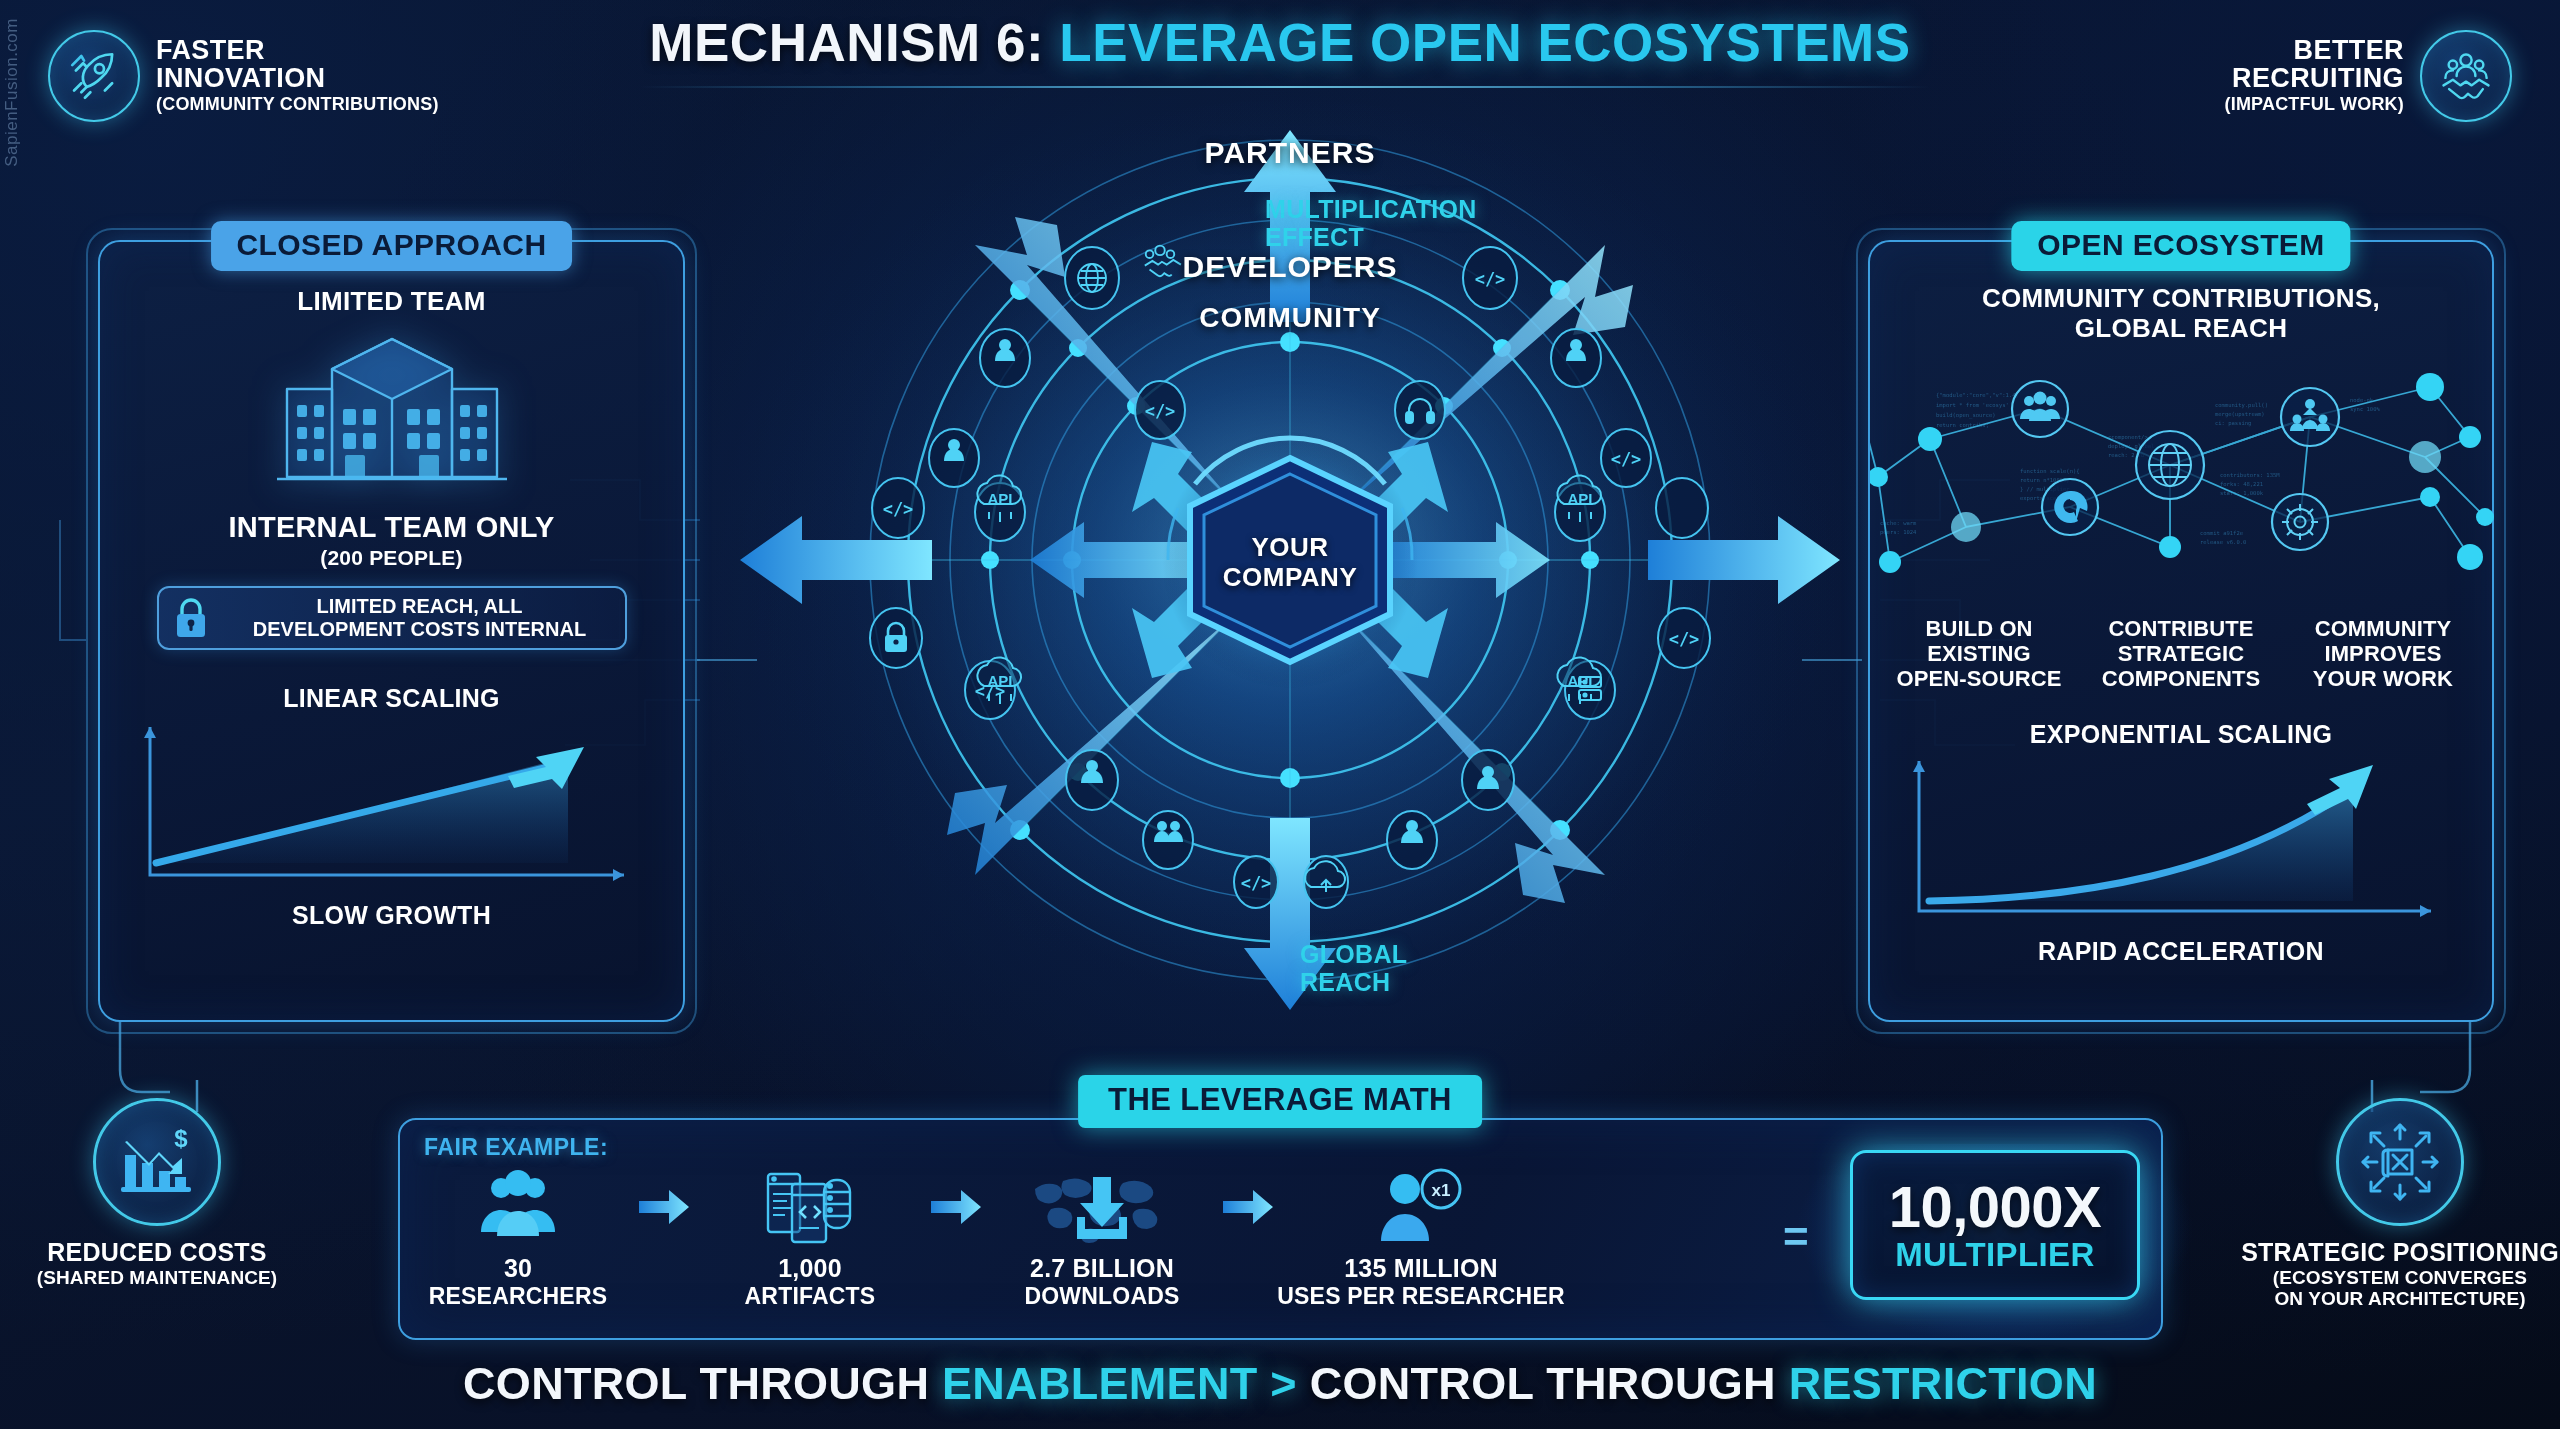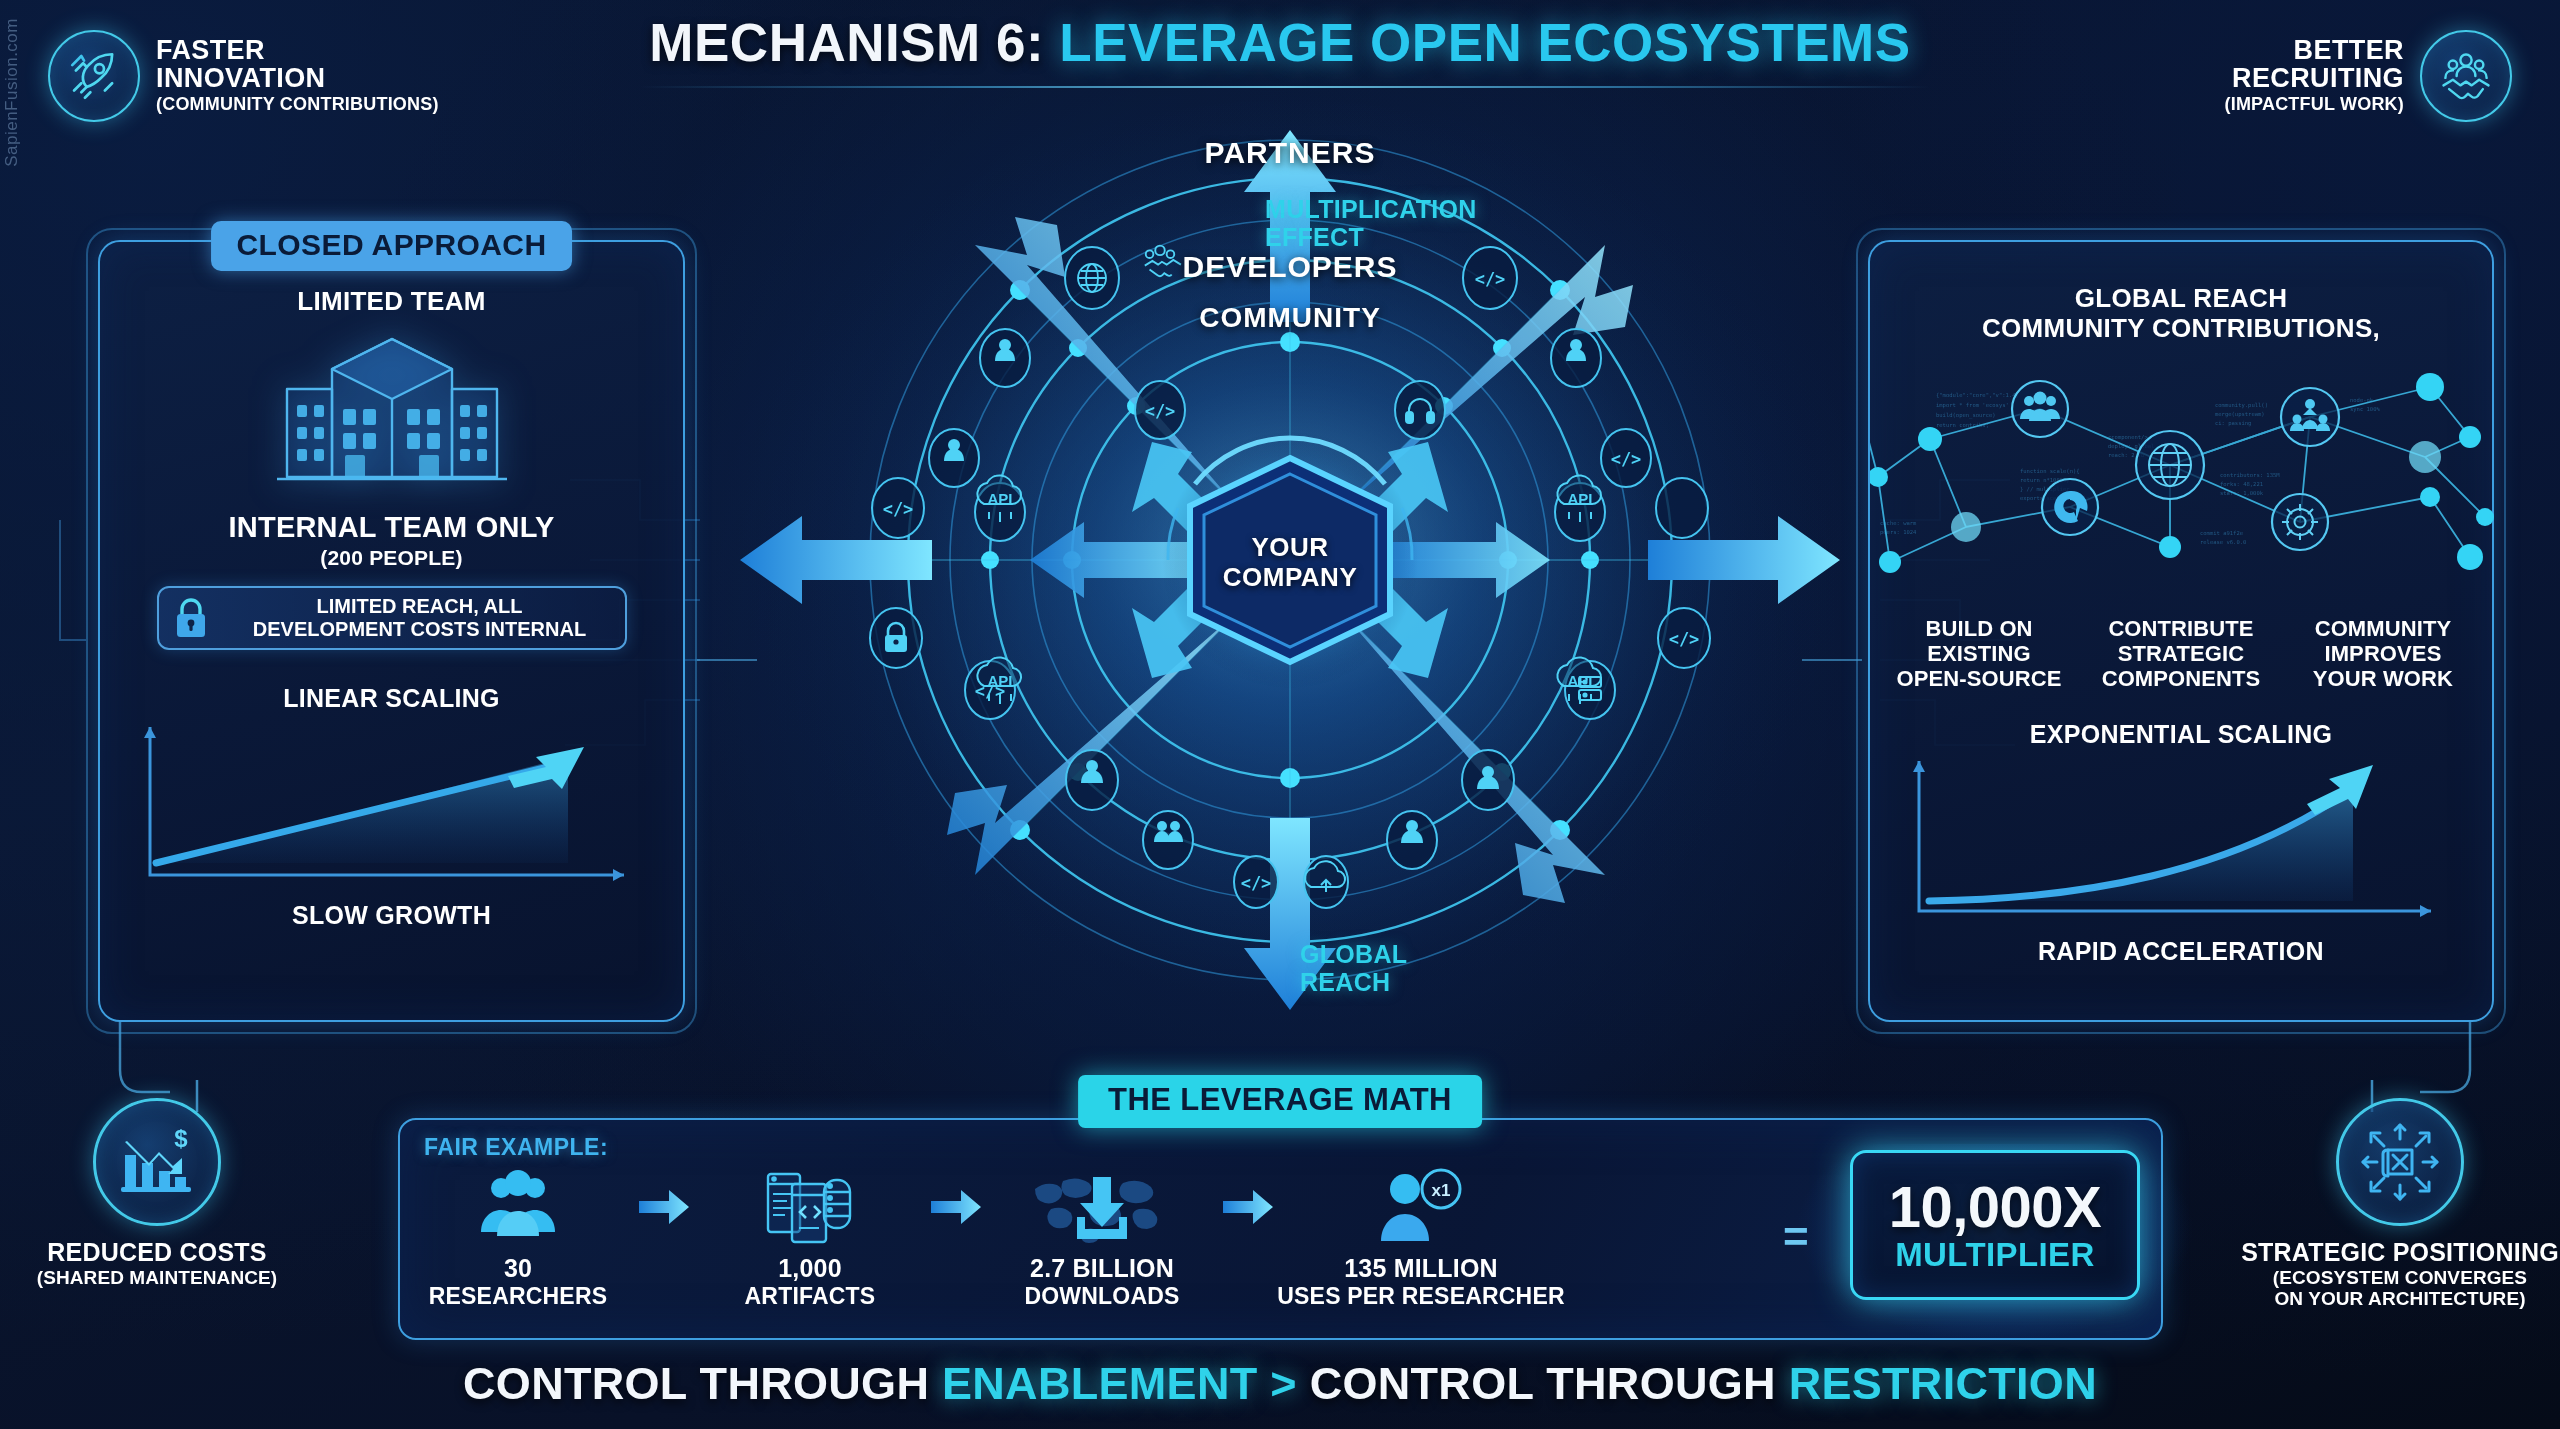--- a/index.html
+++ b/index.html
@@ -357,24 +357,25 @@
       <path d="M24 146 L436 146 L436 40 L24 146 Z" fill="url(#fillLin)"></path>
       <path d="M24 146 L424 48" stroke="#35a9ea" stroke-width="7" stroke-linecap="round"></path>
       <path d="M452 30 l-48 10 l10 10 l-38 9 l6 12 l38 -9 l10 10 z" fill="#4fd4f5"></path>
     </svg>
 
     <div class="scale-foot" style="margin-top:4px;">SLOW GROWTH</div>
   </div>
 
   <div class="panel-outer right"></div>
   <div class="panel right">
+    <div class="panel-tab tab-open">OPEN ECOSYSTEM</div>
 
     <div class="p-h" style="margin-top:42px;line-height:1.14;">
+      <div>COMMUNITY CONTRIBUTIONS,</div>
       <div>GLOBAL REACH</div>
-      <div>COMMUNITY CONTRIBUTIONS,</div>
     </div>
 
     <svg width="626" height="270" style="display:block;margin-top:4px;">
       <g stroke="#3fc0ee" stroke-width="1.8" opacity="0.85" fill="none">
         <path d="M60 92 L170 62 L300 118 L440 70 L560 40"></path>
         <path d="M60 92 L96 180 L200 160 L300 118"></path>
         <path d="M300 118 L300 200 L200 160"></path>
         <path d="M300 118 L440 70 L555 110"></path>
         <path d="M440 70 L430 175 L300 118"></path>
         <path d="M430 175 L560 150 L600 210"></path>

